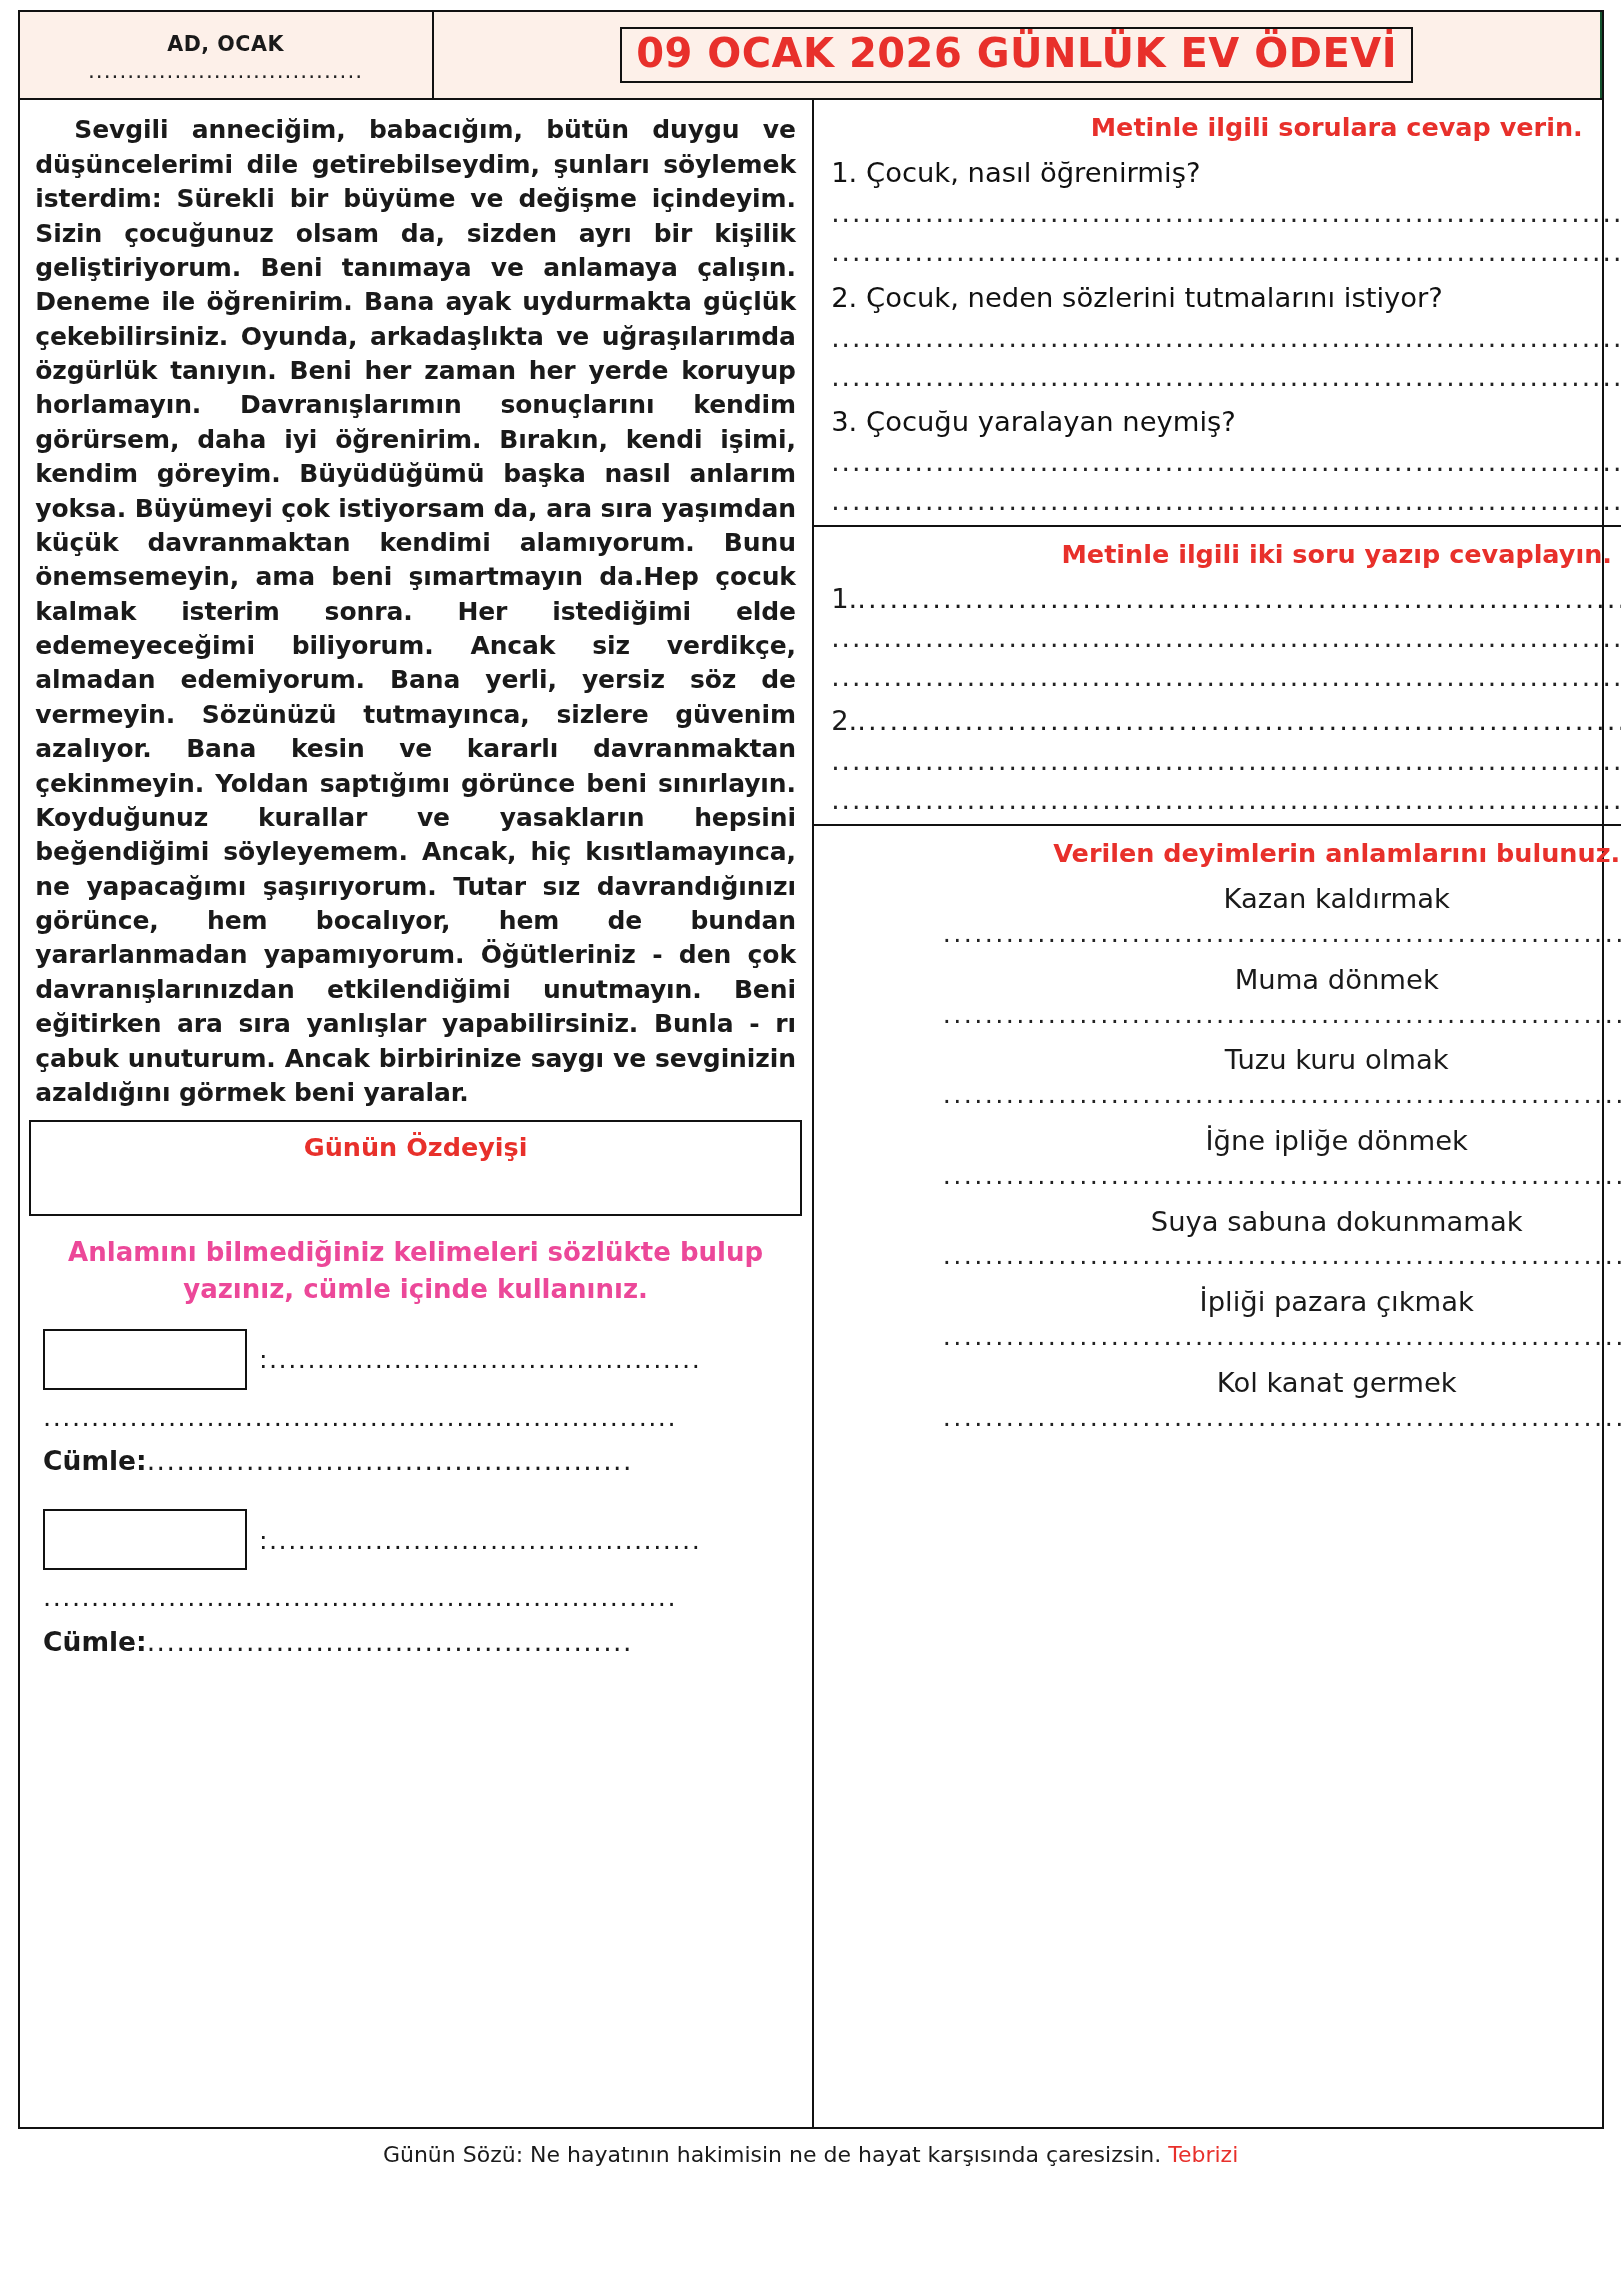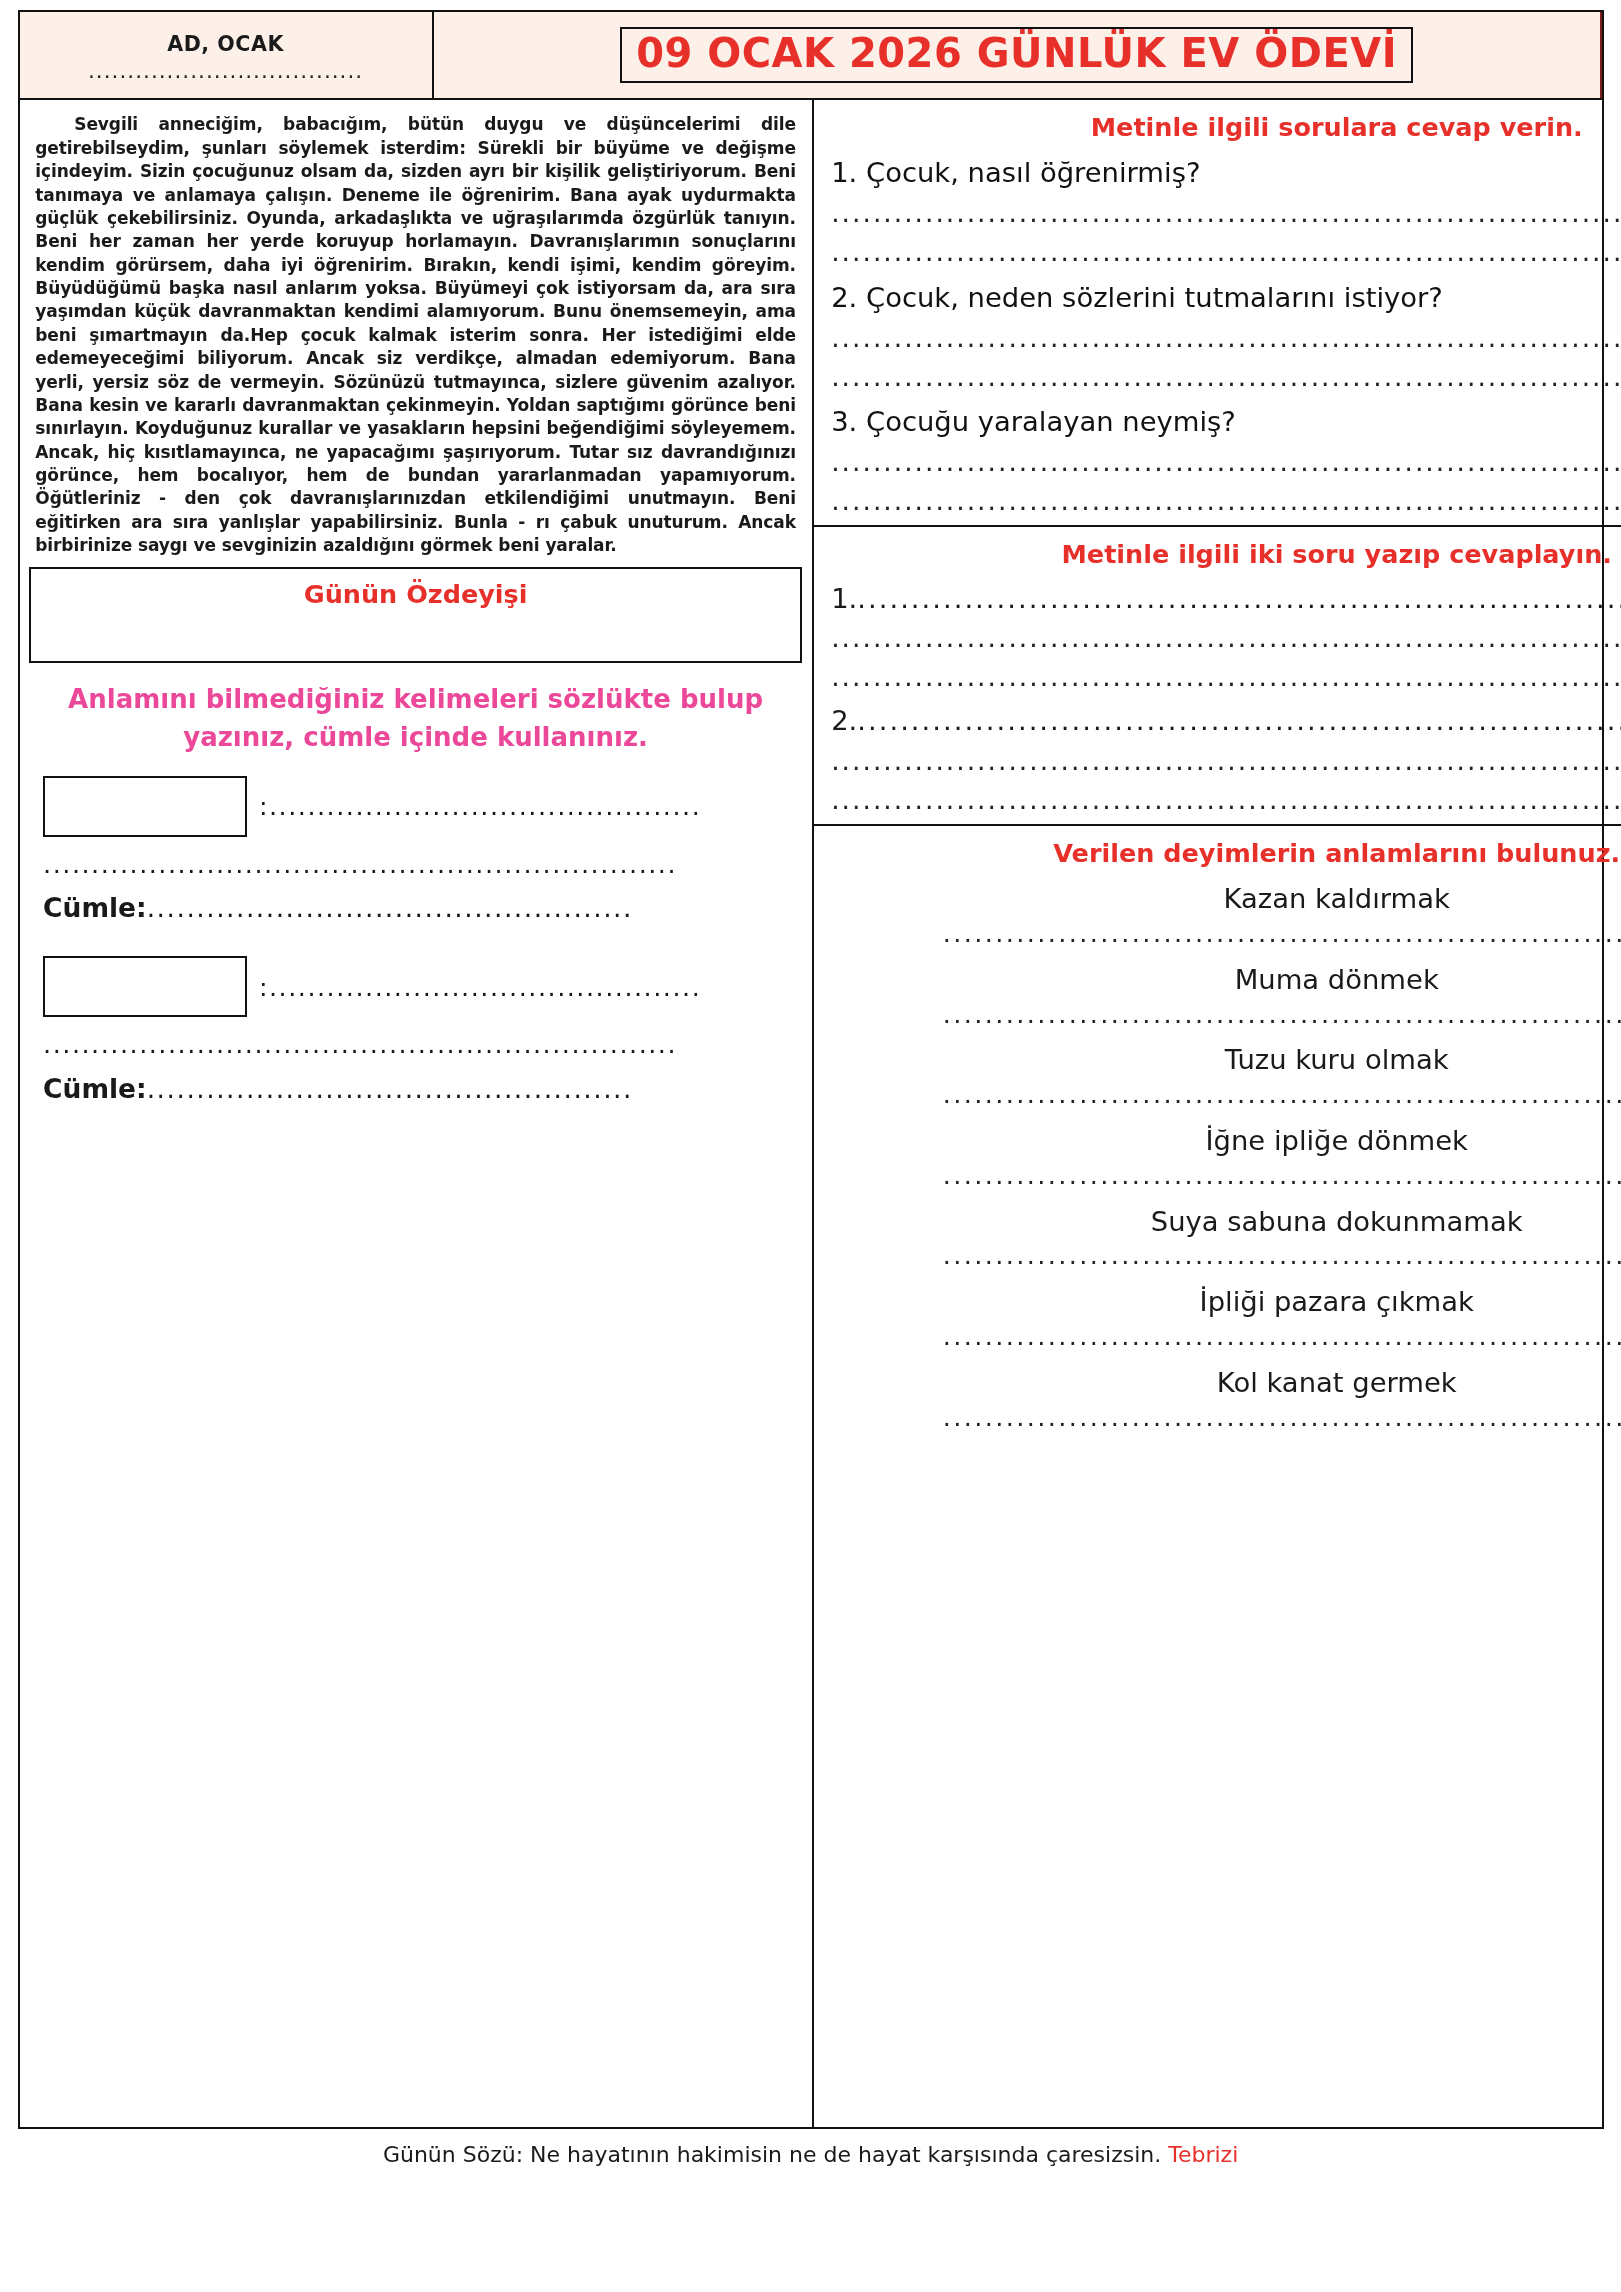--- a/index.html
+++ b/index.html
@@ -52,21 +52,21 @@
     letter-spacing: 1px;
     color: #222;
     margin-top: 2px;
   }
   .header .title-cell {
     flex: 1 1 auto;
     display: flex;
     align-items: center;
     justify-content: center;
     border-left: 2px solid #111;
-    border-right: 2px solid #7f1d1d;
+    border-right: 2px solid #14532d;
   }
   .header .title-box {
     border: 2px solid #111;
     padding: 3.9px 13.7px 7.8px 13.7px;
     background: #fdf0e9;
   }
   .header .title-text {
     color: #e8302b;
     font-size: 40px;
     font-weight: bold;
@@ -102,21 +102,21 @@
   .col-right {
     flex: 1 1 auto;
     box-sizing: border-box;
     display: flex;
     flex-direction: column;
   }
 
   
   .reading {
     padding: 13.7px 15.7px 5.9px 15.7px;
-    font-size: 17px;
+    font-size: 25px;
     line-height: 1.375;
     font-weight: bold;
     text-align: justify;
     letter-spacing: -0.1px;
   }
   .reading .indent { display:inline-block; width: 39px; }
 
   
   .ozdeyis-box {
     margin: 3.9px 9.8px 0 9.8px;

